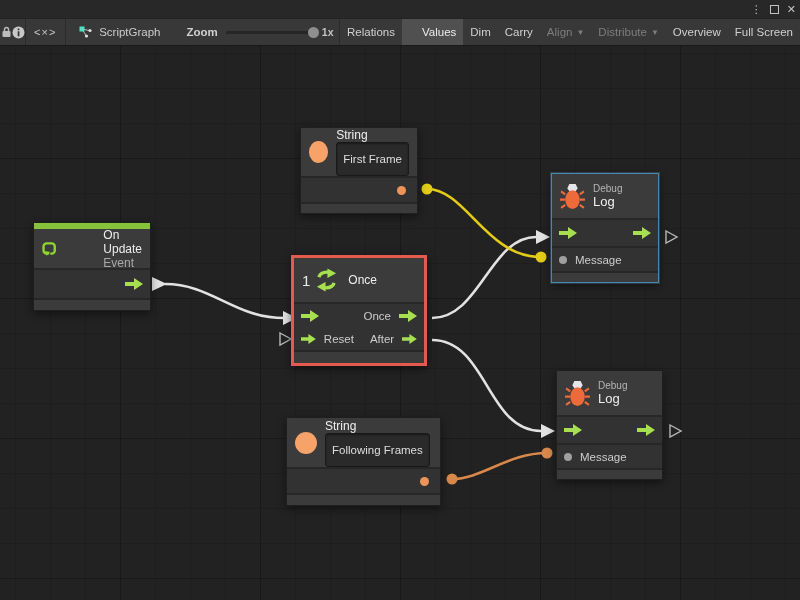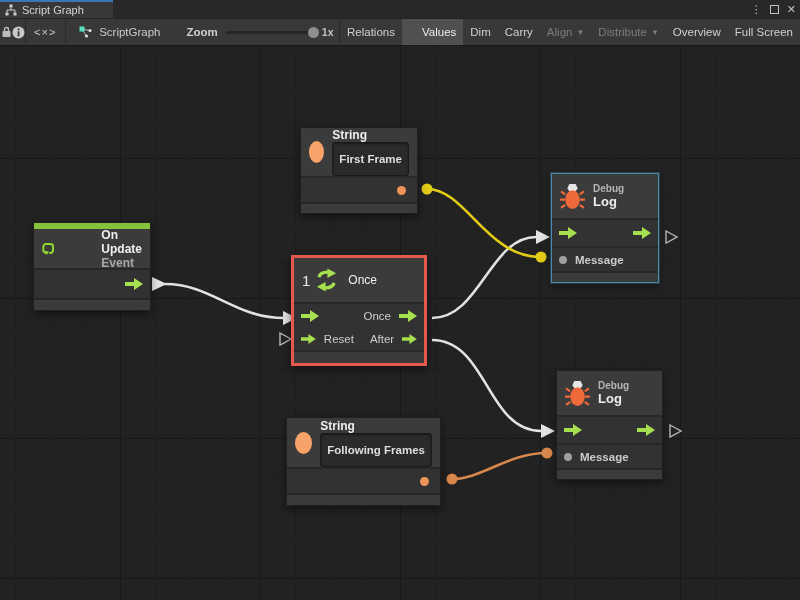--- a/index.html
+++ b/index.html
@@ -40,21 +40,21 @@
       linear-gradient(#191919 1px, transparent 1px),
       linear-gradient(90deg, #191919 1px, transparent 1px),
       linear-gradient(#1e1e1e 1px, transparent 1px),
       linear-gradient(90deg, #1e1e1e 1px, transparent 1px);
     background-size:140px 140px, 140px 140px, 35px 35px, 35px 35px;
     background-position:-20px -28px; overflow:hidden; }
   .wires { position:absolute; left:0; top:0; }
 
   
   .node { position:absolute; background:#333333; border:1px solid #1f1f1f;
-          box-shadow:0 3px 8px rgba(0,0,0,.45); color:#e8e8e8;font-weight:bold; }
+          box-shadow:0 3px 8px rgba(0,0,0,.45); color:#e8e8e8; }
   .sep { height:2px; background:#272727; }
   .n-header { background:#3b3b3b; display:flex; align-items:center; padding:0 8px; gap:8px; }
   .n-body   { background:#323232; position:relative; }
   .n-footer { background:#3b3b3b; }
   .n-title  { font-size:12px; color:#eeeeee; }
   .n-kicker { font-size:10px; color:#b5b5b5; }
   .n-sub    { font-size:12px; color:#a8a8a8; }
   .field { background:#2a2a2a; border:1px solid #191919; border-radius:3px; padding:10px 6px;
            font-size:11.5px; color:#dedede; white-space:nowrap; box-shadow:inset 0 1px 2px rgba(0,0,0,.4); }
   .dot { border-radius:50%; display:inline-block; }
@@ -72,29 +72,20 @@
                 box-shadow:0 3px 8px rgba(0,0,0,.5); }
 
   .event-bar { height:6px; background:#87c33a; }
 </style>
 </head>
 <body>
 
 <div class="window">
 
   <div class="titlebar">
-    <div class="tab">
-      <svg width="12" height="12" viewBox="0 0 12 12">
-        <rect x="4.5" y="0.5" width="3" height="3" fill="#cfcfcf"></rect>
-        <rect x="0.5" y="8.5" width="3" height="3" fill="#cfcfcf"></rect>
-        <rect x="8.5" y="8.5" width="3" height="3" fill="#cfcfcf"></rect>
-        <path d="M6 3.5 V6 M2 8.5 V6 H10 V8.5" stroke="#cfcfcf" fill="none" stroke-width="1"></path>
-      </svg>
-      <span>Script Graph</span>
-    </div>
     <div class="win-controls">
       <span>⋮</span>
       <span class="maxbox"></span>
       <span>✕</span>
     </div>
   </div>
 
   <div class="toolbar">
     <div class="tbtn square">
       <svg width="11" height="12" viewBox="0 0 11 12">

